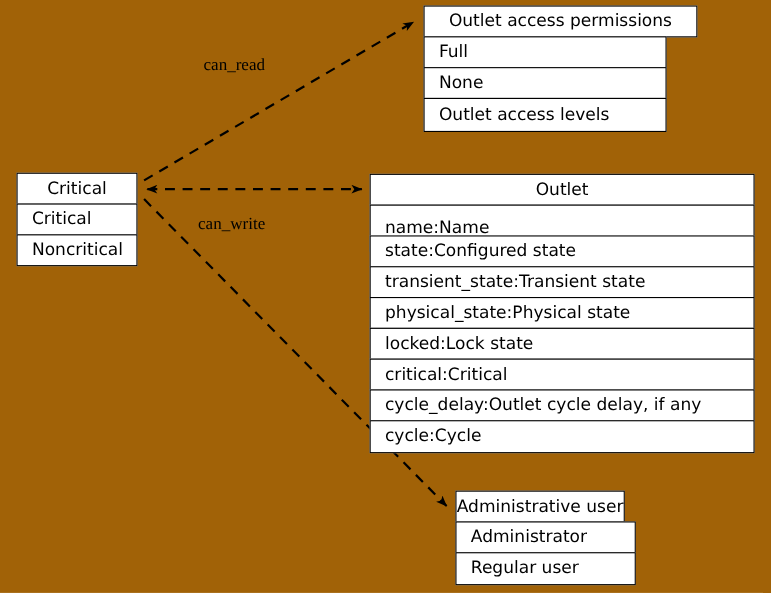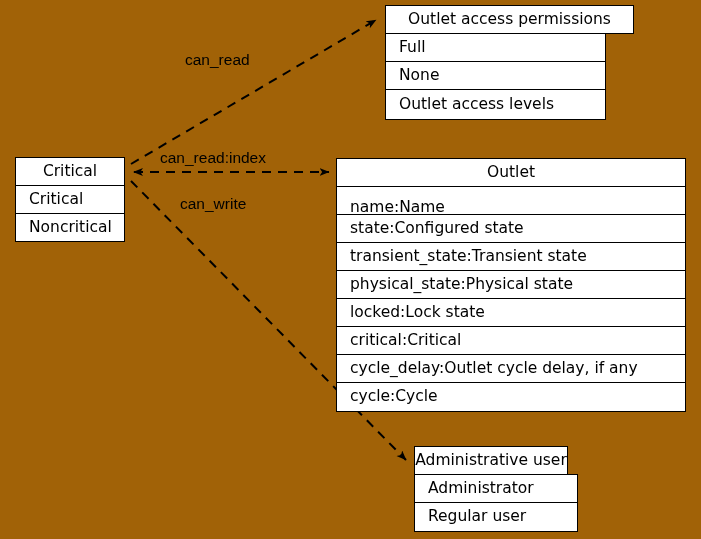--- a/index.html
+++ b/index.html
@@ -42,21 +42,21 @@
   .row.head {
     justify-content: center;
     padding: 0 6px;
   }
   .row.attr {
     justify-content: flex-start;
     padding-left: 13px;
   }
   .edge-label {
     position: absolute;
-    font-family: Liberation Sans, sans-serif;
+    font-family: Liberation Serif, serif;
     font-size: 15.5px;
     color: #000000;
     white-space: nowrap;
     line-height: 1;
   }
 </style>
 </head>
 <body>
 
 <div id="canvas">
@@ -104,17 +104,16 @@
   </div>
 
   <div class="umlbox">
     <div class="row head" style="left:414px; top:446px; width:154px; height:29px;">Administrative user</div>
     <div class="row attr" style="left:414px; top:474px; width:164px; height:29px;">Administrator</div>
     <div class="row attr" style="left:414px; top:502px; width:164px; height:30px;">Regular user</div>
   </div>
 
   <div class="edge-label" style="left:185px; top:52px;">can_read</div>
 
-  <div class="edge-label" style="left:160px; top:150px;">can_read:index</div>
 
   <div class="edge-label" style="left:180px; top:196px;">can_write</div>
 
 </div>
 
 </body></html>

